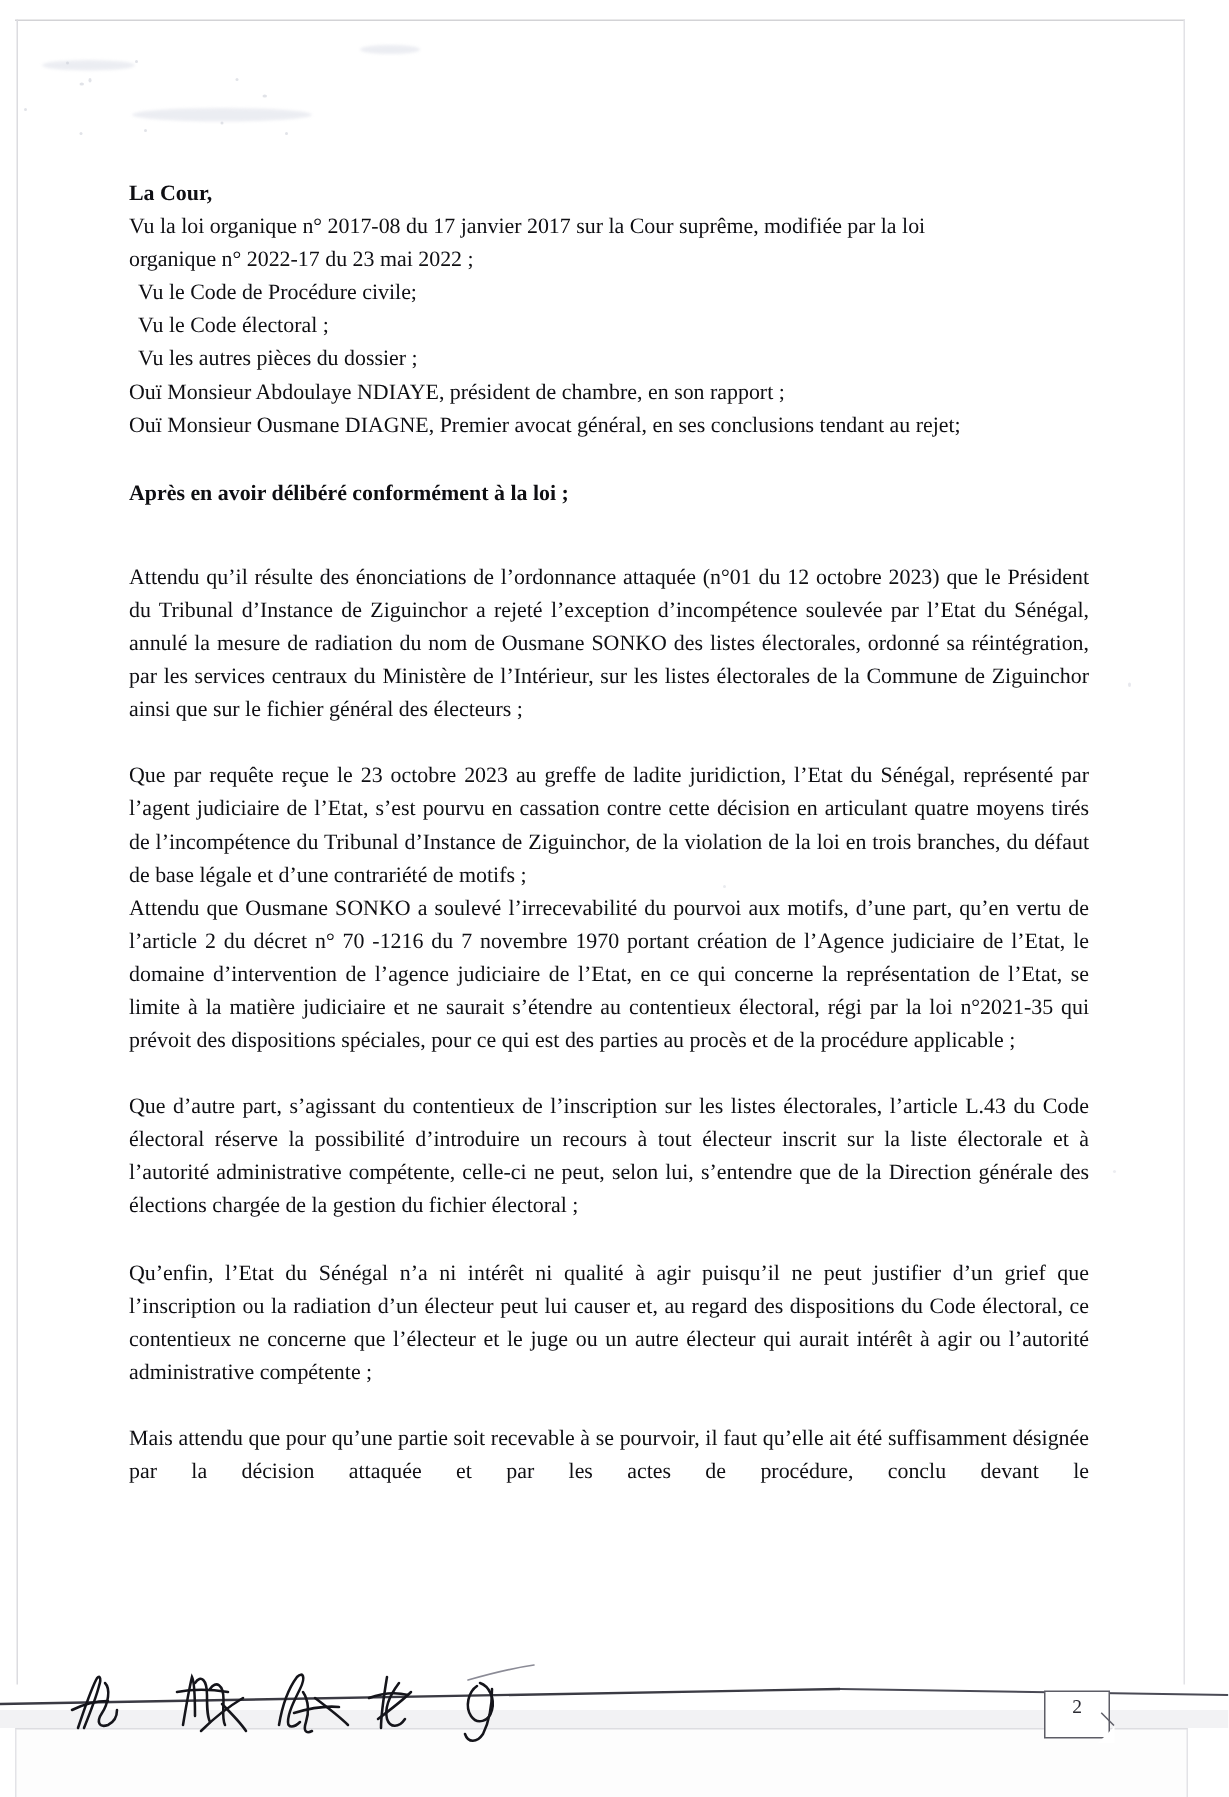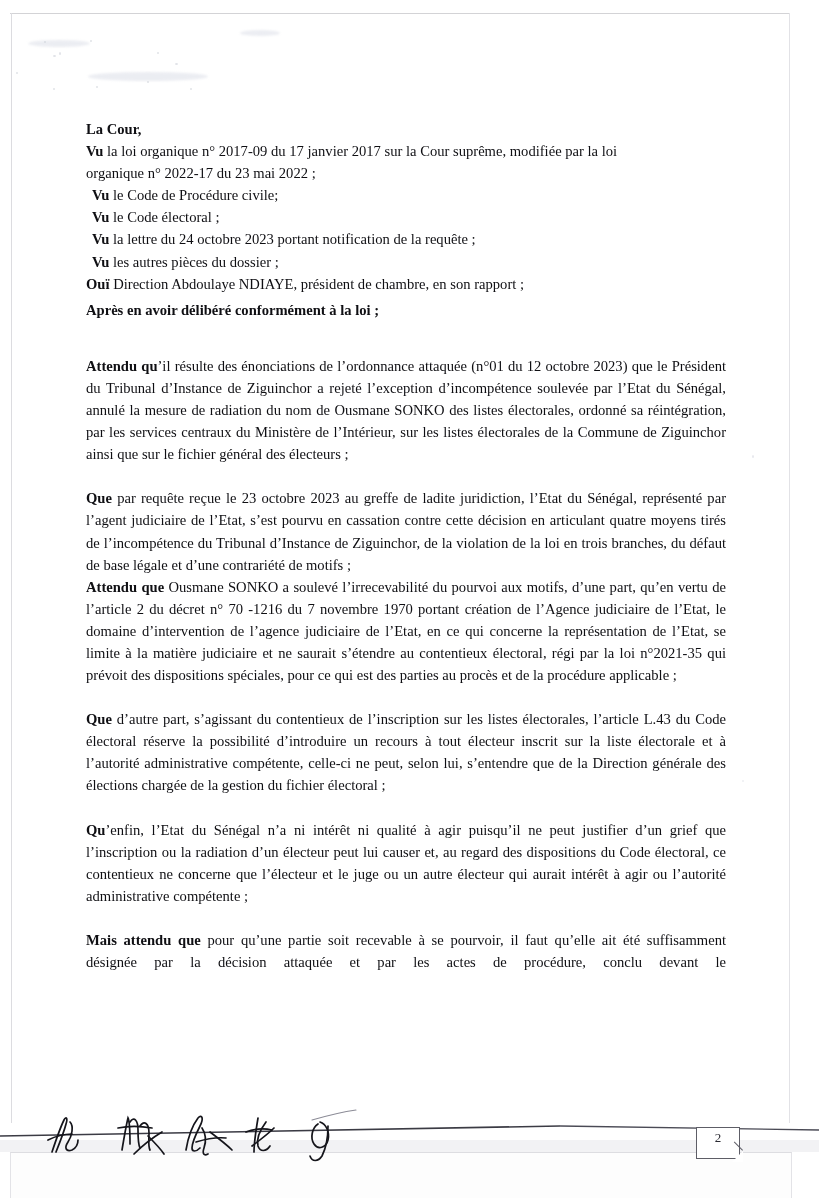--- a/index.html
+++ b/index.html
@@ -90,28 +90,28 @@
     margin: 0 0 0 0;
     text-align: justify;
     text-indent: 0;
   }
   .para.spaced { margin-top: 22px; }
   .heading {
     font-weight: bold;
     margin: 0;
     text-align: left;
   }
-  .heading.spaced { margin-top: 4px; }
+  .heading.spaced { margin-top: 23px; }
   .vu-line {
     margin: 0;
     text-align: left;
     white-space: nowrap;
   }
   .vu-line.indented { padding-left: 6px; }
-  b, .bold { font-weight: bold; }
+  b, .bold { font-weight: normal; }
   
   .para { text-align-last: left; }
 
   
   #signature-strip {
     position: absolute;
     left: 0;
     top: 1108px;
     width: 819px;
     height: 60px;
@@ -192,30 +192,30 @@
     <div class="scan-smudge" style="left:482px;top:590px;width:2px;height:2px;opacity:.4;"></div>
     <div class="scan-smudge" style="left:752px;top:455px;width:2px;height:3px;opacity:.45;"></div>
     <div class="scan-smudge" style="left:742px;top:780px;width:2px;height:2px;opacity:.35;"></div>
   </div>
 
   <div id="doc-text">
 
     <div class="heading">La Cour,</div>
 
     <div class="line-block">
-      <div class="vu-line"><b class="bold">Vu</b><span title="Vu la loi organique n° 2017-09 du 17 janvier 2017 sur la Cour suprême, modifiée par la loi"></span><span id="vu-l1"> la loi organique n° 2017-09 du 17 janvier 2017 sur la Cour suprême, modifiée par la loi</span></div>
+      <div class="vu-line"><b class="bold">Vu</b><span title="Vu la loi organique n° 2017-09 du 17 janvier 2017 sur la Cour suprême, modifiée par la loi"></span><span id="vu-l1"> la loi organique n° 2017-08 du 17 janvier 2017 sur la Cour suprême, modifiée par la loi</span></div>
       <div class="vu-line"><span id="vu-l2">organique n° 2022-17 du 23 mai 2022 ;</span></div>
     </div>
 
     <div>
       <div class="vu-line indented"><b class="bold">Vu</b>&nbsp;<span>le Code de Procédure civile;</span></div>
       <div class="vu-line indented"><b class="bold">Vu</b>&nbsp;<span>le Code électoral ;</span></div>
-      <div class="vu-line indented"><b class="bold">Vu</b>&nbsp;<span>la lettre du 24 octobre 2023 portant notification de la requête ;</span></div>
       <div class="vu-line indented"><b class="bold">Vu</b>&nbsp;<span>les autres pièces du dossier ;</span></div>
-      <div class="vu-line"><b class="bold">Ouï</b>&nbsp;<span>Direction Abdoulaye NDIAYE, président de chambre, en son rapport ;</span></div>
+      <div class="vu-line"><b class="bold">Ouï</b>&nbsp;<span>Monsieur Abdoulaye NDIAYE, président de chambre, en son rapport ;</span></div>
+      <div class="vu-line"><b class="bold">Ouï</b>&nbsp;<span>Monsieur Ousmane DIAGNE, Premier avocat général, en ses conclusions tendant au rejet;</span></div>
     </div>
 
     <div class="heading spaced">Après en avoir délibéré conformément à la loi ;</div>
 
     <div class="para spaced" style="margin-top:34px;"><b class="bold">Attendu qu</b><span>’il résulte des énonciations de l’ordonnance attaquée (n°01 du 12 octobre 2023) que le Président du Tribunal d’Instance de Ziguinchor a rejeté l’exception d’incompétence soulevée par l’Etat du Sénégal, annulé la mesure de radiation du nom de Ousmane SONKO des listes électorales, ordonné sa réintégration, par les services centraux du Ministère de l’Intérieur, sur les listes électorales de la Commune de Ziguinchor ainsi que sur le fichier général des électeurs ;</span></div>
 
     <div class="para spaced"><b class="bold">Que</b><span> par requête reçue le 23 octobre 2023 au greffe de ladite juridiction, l’Etat du Sénégal, représenté par l’agent judiciaire de l’Etat, s’est pourvu en cassation contre cette décision en articulant quatre moyens tirés de l’incompétence du Tribunal d’Instance de Ziguinchor, de la violation de la loi en trois branches, du défaut de base légale et d’une contrariété de motifs ;</span></div>
 
 
     <div class="para"><b class="bold">Attendu que</b><span> Ousmane SONKO a soulevé l’irrecevabilité du pourvoi aux motifs, d’une part, qu’en vertu de l’article 2 du décret n° 70 -1216 du 7 novembre 1970 portant création de l’Agence judiciaire de l’Etat, le domaine d’intervention de l’agence judiciaire de l’Etat, en ce qui concerne la représentation de l’Etat, se limite à la matière judiciaire et ne saurait s’étendre au contentieux électoral, régi par la loi n°2021-35 qui prévoit des dispositions spéciales, pour ce qui est des parties au procès et de la procédure applicable ;</span></div>

